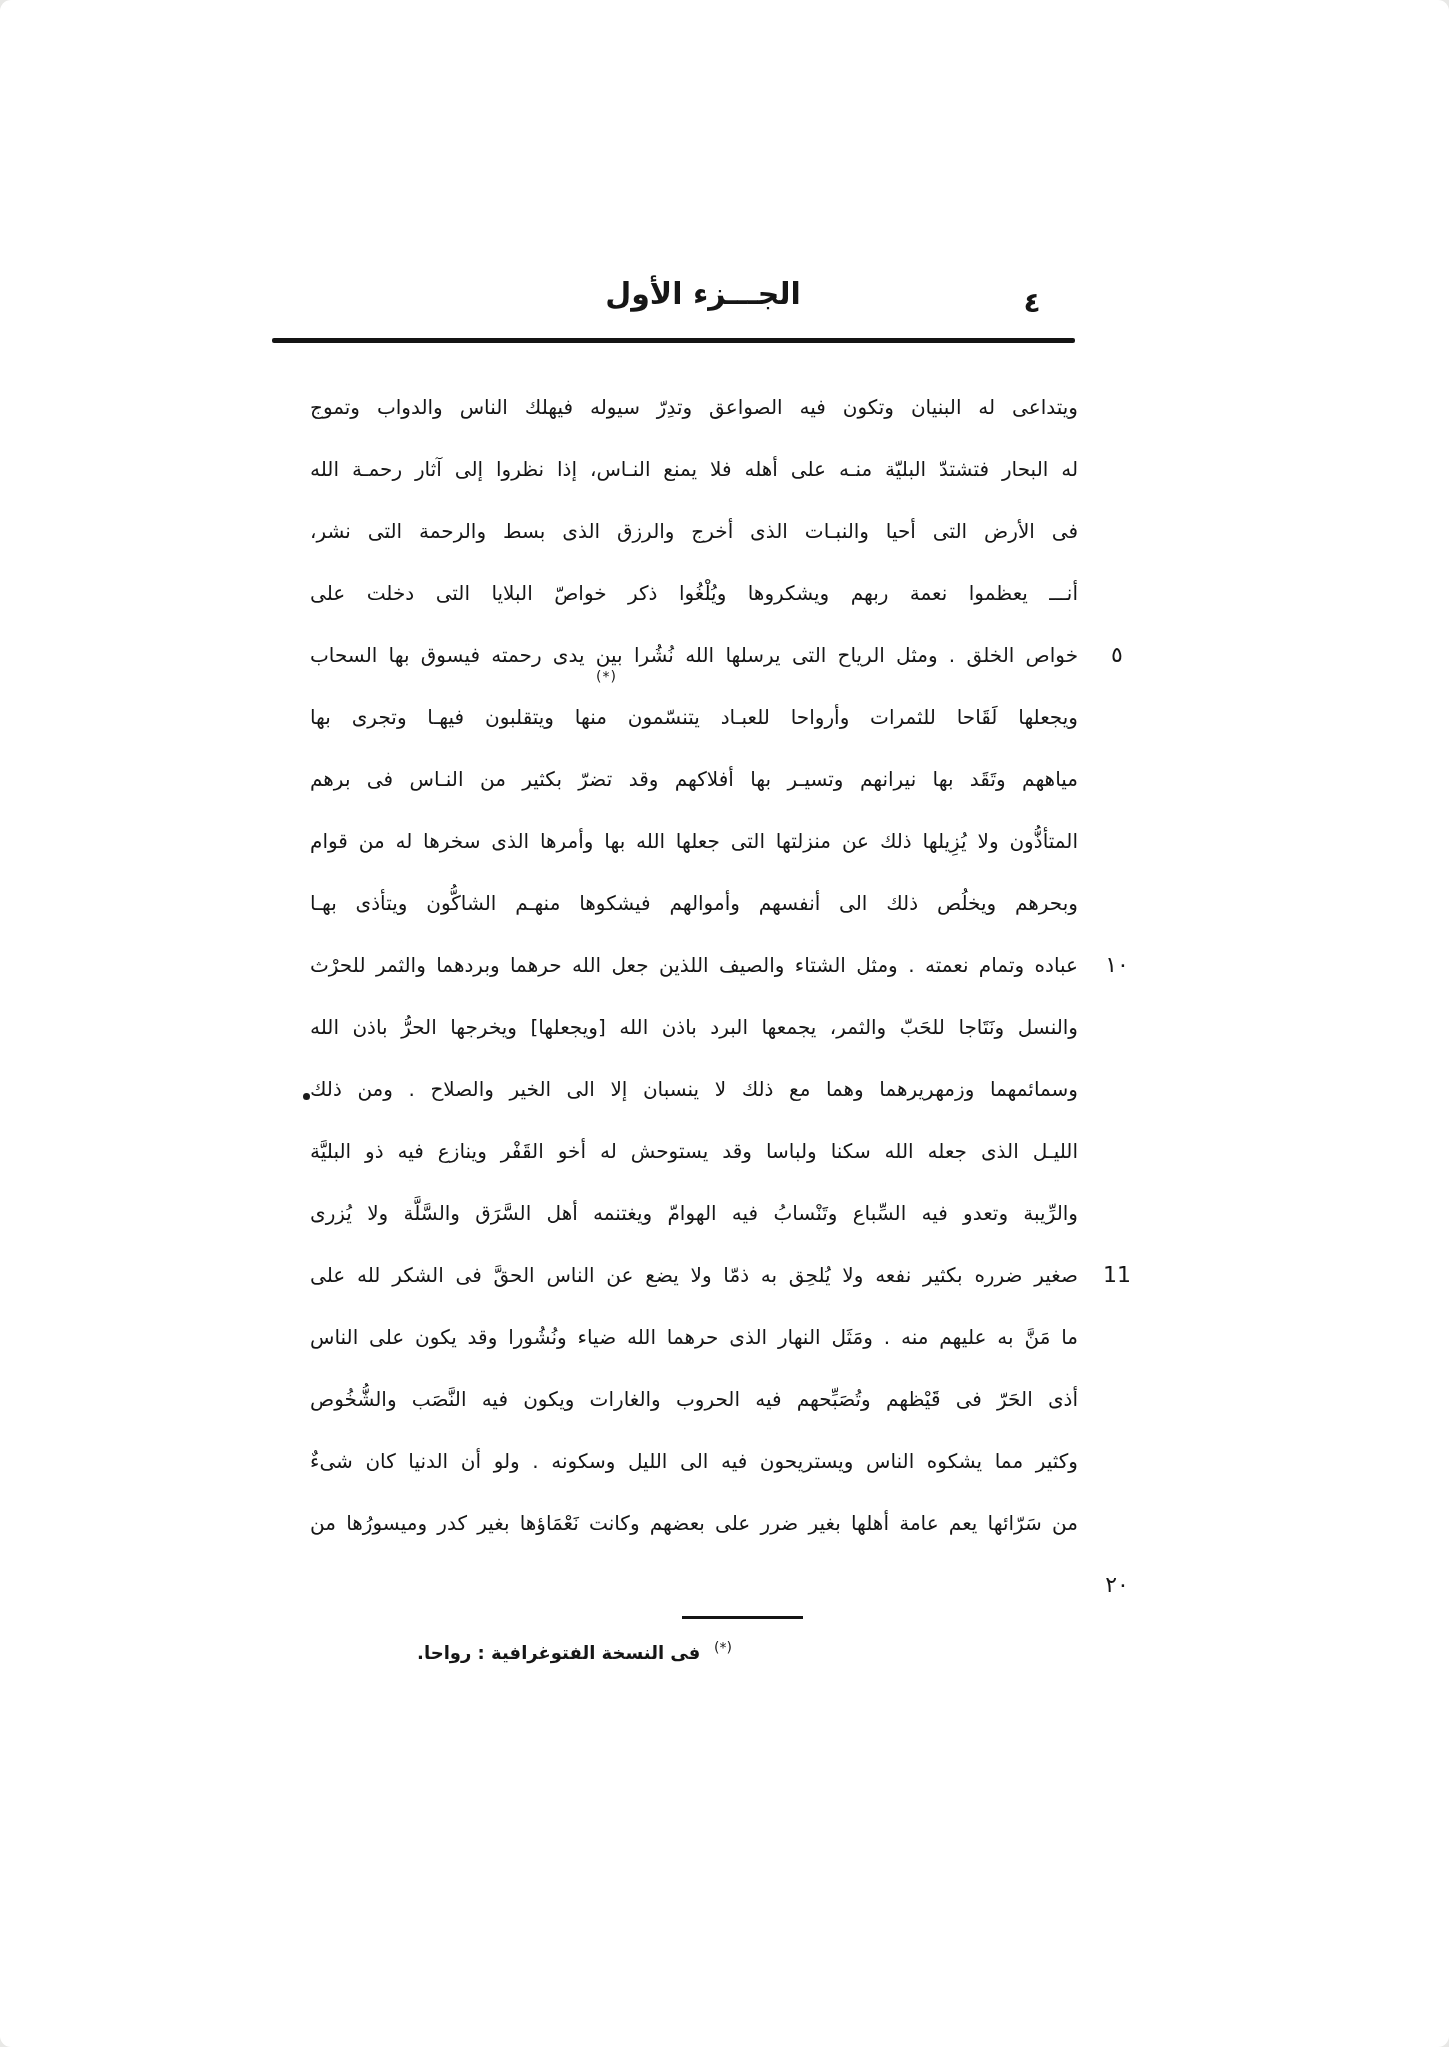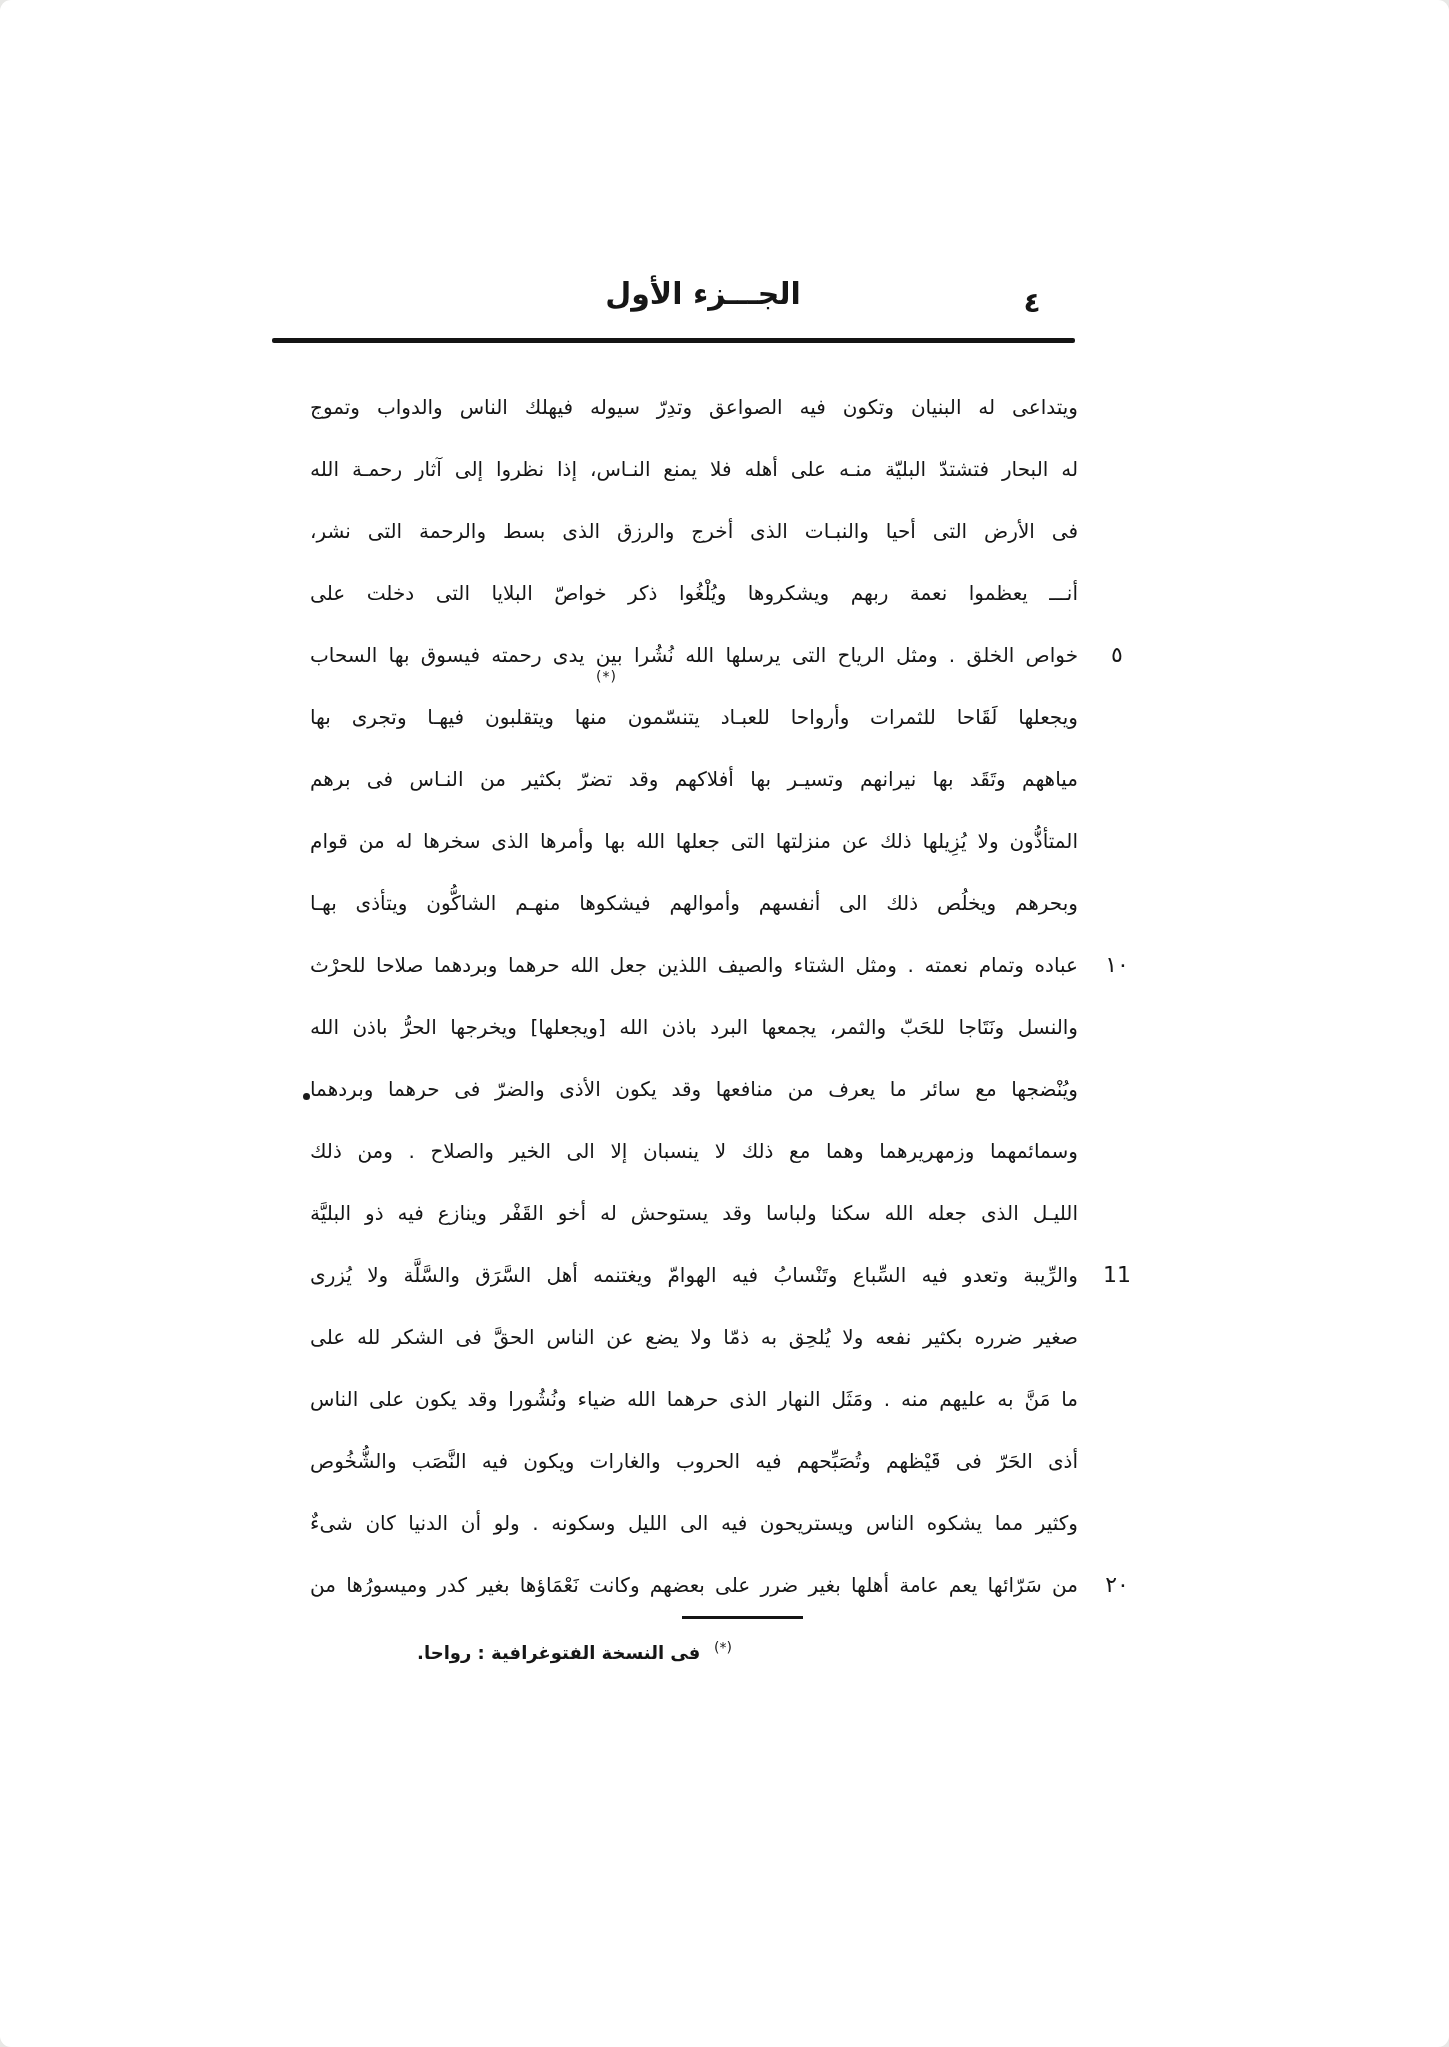--- a/index.html
+++ b/index.html
@@ -131,23 +131,22 @@
   <div class="body-block">
     <div class="row">ويتداعى له البنيان وتكون فيه الصواعق وتدِرّ سيوله فيهلك الناس والدواب وتموج</div>
     <div class="row">له البحار فتشتدّ البليّة منـه على أهله فلا يمنع النـاس، إذا نظروا إلى آثار رحمـة الله</div>
     <div class="row">فى الأرض التى أحيا والنبـات الذى أخرج والرزق الذى بسط والرحمة التى نشر،</div>
     <div class="row">أنـــ يعظموا نعمة ربهم ويشكروها ويُلْغُوا ذكر خواصّ البلايا التى دخلت على</div>
     <div class="row">خواص الخلق . ومثل الرياح التى يرسلها الله نُشُرا بين يدى رحمته فيسوق بها السحاب</div>
     <div class="row">ويجعلها لَقَاحا للثمرات وأرواحا للعبـاد يتنسّمون منها ويتقلبون فيهـا وتجرى بها</div>
     <div class="row">مياههم وتَقَد بها نيرانهم وتسيـر بها أفلاكهم وقد تضرّ بكثير من النـاس فى برهم</div>
     <div class="row">المتأذُّون ولا يُزِيلها ذلك عن منزلتها التى جعلها الله بها وأمرها الذى سخرها له من قوام</div>
     <div class="row">وبحرهم ويخلُص ذلك الى أنفسهم وأموالهم فيشكوها منهـم الشاكُّون ويتأذى بهـا</div>
-    <div class="row">عباده وتمام نعمته . ومثل الشتاء والصيف اللذين جعل الله حرهما وبردهما صلاحا للحرْث</div>
+    <div class="row">عباده وتمام نعمته . ومثل الشتاء والصيف اللذين جعل الله حرهما وبردهما والثمر للحرْث</div>
     <div class="row">والنسل ونَتَاجا للحَبّ والثمر، يجمعها البرد باذن الله [ويجعلها] ويخرجها الحرُّ باذن الله</div>
-    <div class="row">ويُنْضجها مع سائر ما يعرف من منافعها وقد يكون الأذى والضرّ فى حرهما وبردهما</div>
     <div class="row">وسمائمهما وزمهريرهما وهما مع ذلك لا ينسبان إلا الى الخير والصلاح . ومن ذلك</div>
     <div class="row">الليـل الذى جعله الله سكنا ولباسا وقد يستوحش له أخو القَفْر وينازع فيه ذو البليَّة</div>
     <div class="row">والرِّيبة وتعدو فيه السِّباع وتَنْسابُ فيه الهوامّ ويغتنمه أهل السَّرَق والسَّلَّة ولا يُزرى</div>
     <div class="row">صغير ضرره بكثير نفعه ولا يُلحِق به ذمّا ولا يضع عن الناس الحقَّ فى الشكر لله على</div>
     <div class="row">ما مَنَّ به عليهم منه . ومَثَل النهار الذى حرهما الله ضياء ونُشُورا وقد يكون على الناس</div>
     <div class="row">أذى الحَرّ فى قَيْظهم وتُصَبِّحهم فيه الحروب والغارات ويكون فيه النَّصَب والشُّخُوص</div>
     <div class="row">وكثير مما يشكوه الناس ويستريحون فيه الى الليل وسكونه . ولو أن الدنيا كان شىءٌ</div>
     <div class="row">من سَرّائها يعم عامة أهلها بغير ضرر على بعضهم وكانت نَعْمَاؤها بغير كدر وميسورُها من</div>
   </div>
 

